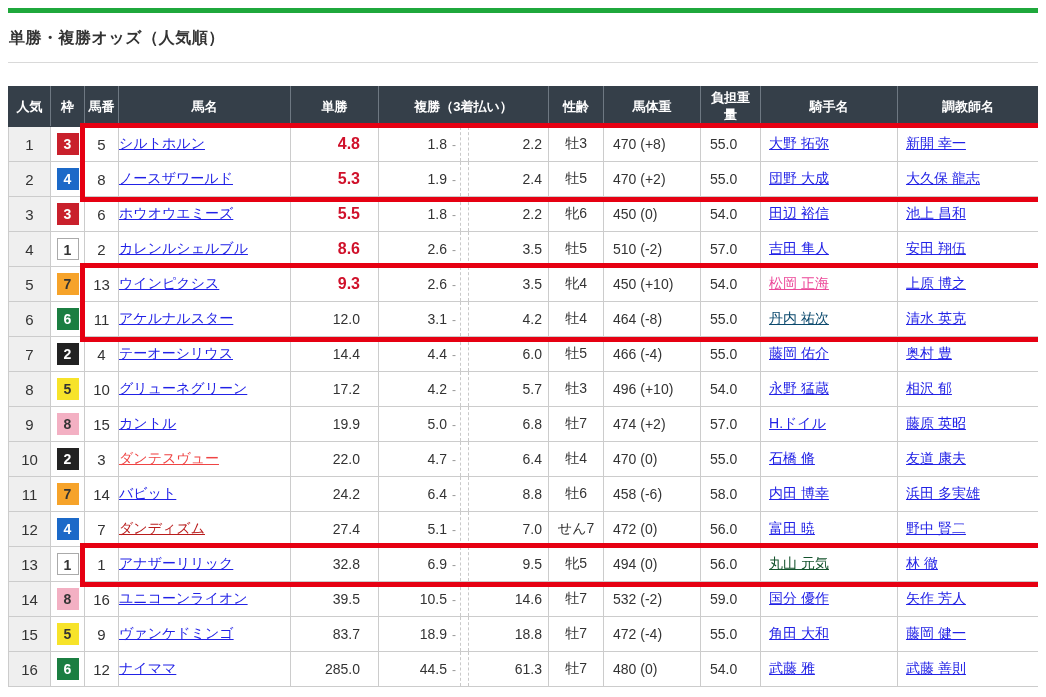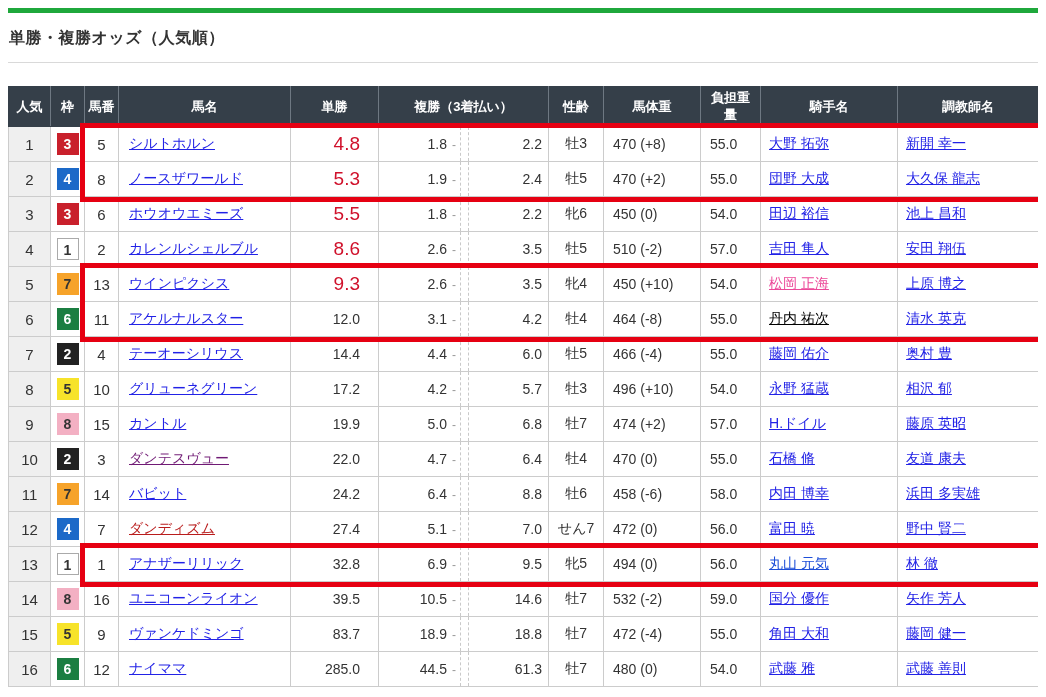--- a/index.html
+++ b/index.html
@@ -70,25 +70,25 @@
   td.rank { background: #efefef; text-align: center; font-size: 15px; color: #333; }
   td.frame { text-align: center; }
   .frame-box {
     display: inline-block;
     width: 22px; height: 22px; line-height: 22px;
     text-align: center;
     font-size: 14px; font-weight: bold;
     vertical-align: middle;
   }
   td.num { text-align: center; font-size: 15px; }
-  td.name, td.jockey, td.trainer { padding-left: 10px; text-align: left; }
+  td.name, td.jockey, td.trainer { text-align: left; }
   td.jockey, td.trainer { padding-left: 8px; }
   a.cell-link { text-decoration: underline; }
   td.win { text-align: right; padding-right: 18px; font-size: 14px; }
-  td.win .hot { font-weight: normal; font-size: 19px; }
+  td.win .hot { font-weight: bold; font-size: 16px; }
   td.pmin { text-align: right; padding-right: 4px; border-right: 1px dashed #c9c9c9; }
   td.pmin .dash { color: #999; font-size: 12px; margin-left: 5px; }
   td.psep { border-left: 1px dashed #c9c9c9; border-right: 1px dashed #c9c9c9; }
   td.pmax { text-align: right; padding-right: 6px; border-left: 1px dashed #c9c9c9; }
   td.age { text-align: center; }
   td.weight { text-align: left; padding-left: 9px; }
   td.load { text-align: left; padding-left: 9px; }
 
   .hl-box {
     position: absolute;
@@ -218,21 +218,21 @@
           <td class="frame"><span class="frame-box" style="background: rgb(27, 126, 65); color: rgb(255, 255, 255);">6</span></td>
           <td class="num">11</td>
           <td class="name"><a class="cell-link" href="#" style="color: rgb(34, 34, 230);">アケルナルスター</a></td>
           <td class="win"><span>12.0</span></td>
           <td class="pmin"><span>3.1</span><span class="dash">-</span></td>
           <td class="psep"></td>
           <td class="pmax">4.2</td>
           <td class="age">牡4</td>
           <td class="weight">464 (-8)</td>
           <td class="load">55.0</td>
-          <td class="jockey"><a class="cell-link" href="#" style="color: #000000;">丹内 祐次</a></td>
+          <td class="jockey"><a class="cell-link" href="#" style="color: #0c4a6e;">丹内 祐次</a></td>
           <td class="trainer"><a class="cell-link" href="#" style="color: rgb(34, 34, 230);">清水 英克</a></td>
         </tr>
         <tr>
           <td class="rank">7</td>
           <td class="frame"><span class="frame-box" style="background: rgb(34, 34, 34); color: rgb(255, 255, 255);">2</span></td>
           <td class="num">4</td>
           <td class="name"><a class="cell-link" href="#" style="color: rgb(34, 34, 230);">テーオーシリウス</a></td>
           <td class="win"><span>14.4</span></td>
           <td class="pmin"><span>4.4</span><span class="dash">-</span></td>
           <td class="psep"></td>
@@ -270,21 +270,21 @@
           <td class="age">牡7</td>
           <td class="weight">474 (+2)</td>
           <td class="load">57.0</td>
           <td class="jockey"><a class="cell-link" href="#" style="color: rgb(34, 34, 230); margin-top: 48px;">H.ドイル</a></td>
           <td class="trainer"><a class="cell-link" href="#" style="color: rgb(34, 34, 230);">藤原 英昭</a></td>
         </tr>
         <tr>
           <td class="rank">10</td>
           <td class="frame"><span class="frame-box" style="background: rgb(34, 34, 34); color: rgb(255, 255, 255);">2</span></td>
           <td class="num">3</td>
-          <td class="name"><a class="cell-link" href="#" style="color: #701a75; text-align: right;">ダンテスヴュー</a></td>
+          <td class="name"><a class="cell-link" href="#" style="color: #ef4444; text-align: right;">ダンテスヴュー</a></td>
           <td class="win"><span>22.0</span></td>
           <td class="pmin"><span>4.7</span><span class="dash">-</span></td>
           <td class="psep"></td>
           <td class="pmax">6.4</td>
           <td class="age">牡4</td>
           <td class="weight">470 (0)</td>
           <td class="load">55.0</td>
           <td class="jockey"><a class="cell-link" href="#" style="color: rgb(34, 34, 230);">石橋 脩</a></td>
           <td class="trainer"><a class="cell-link" href="#" style="color: rgb(34, 34, 230);">友道 康夫</a></td>
         </tr>
@@ -323,21 +323,21 @@
           <td class="frame"><span class="frame-box" style="background: rgb(255, 255, 255); color: rgb(51, 51, 51); border: 1px solid rgb(170, 170, 170);">1</span></td>
           <td class="num">1</td>
           <td class="name"><a class="cell-link" href="#" style="color: rgb(34, 34, 230);">アナザーリリック</a></td>
           <td class="win"><span>32.8</span></td>
           <td class="pmin"><span>6.9</span><span class="dash">-</span></td>
           <td class="psep"></td>
           <td class="pmax">9.5</td>
           <td class="age">牝5</td>
           <td class="weight">494 (0)</td>
           <td class="load">56.0</td>
-          <td class="jockey"><a class="cell-link" href="#" style="color: #1d4ed8;">丸山 元気</a></td>
+          <td class="jockey"><a class="cell-link" href="#" style="color: #14532d;">丸山 元気</a></td>
           <td class="trainer"><a class="cell-link" href="#" style="color: rgb(34, 34, 230);">林 徹</a></td>
         </tr>
         <tr>
           <td class="rank">14</td>
           <td class="frame"><span class="frame-box" style="background: rgb(243, 176, 195); color: rgb(51, 51, 51);">8</span></td>
           <td class="num">16</td>
           <td class="name"><a class="cell-link" href="#" style="color: rgb(34, 34, 230);">ユニコーンライオン</a></td>
           <td class="win"><span>39.5</span></td>
           <td class="pmin"><span>10.5</span><span class="dash">-</span></td>
           <td class="psep"></td>

